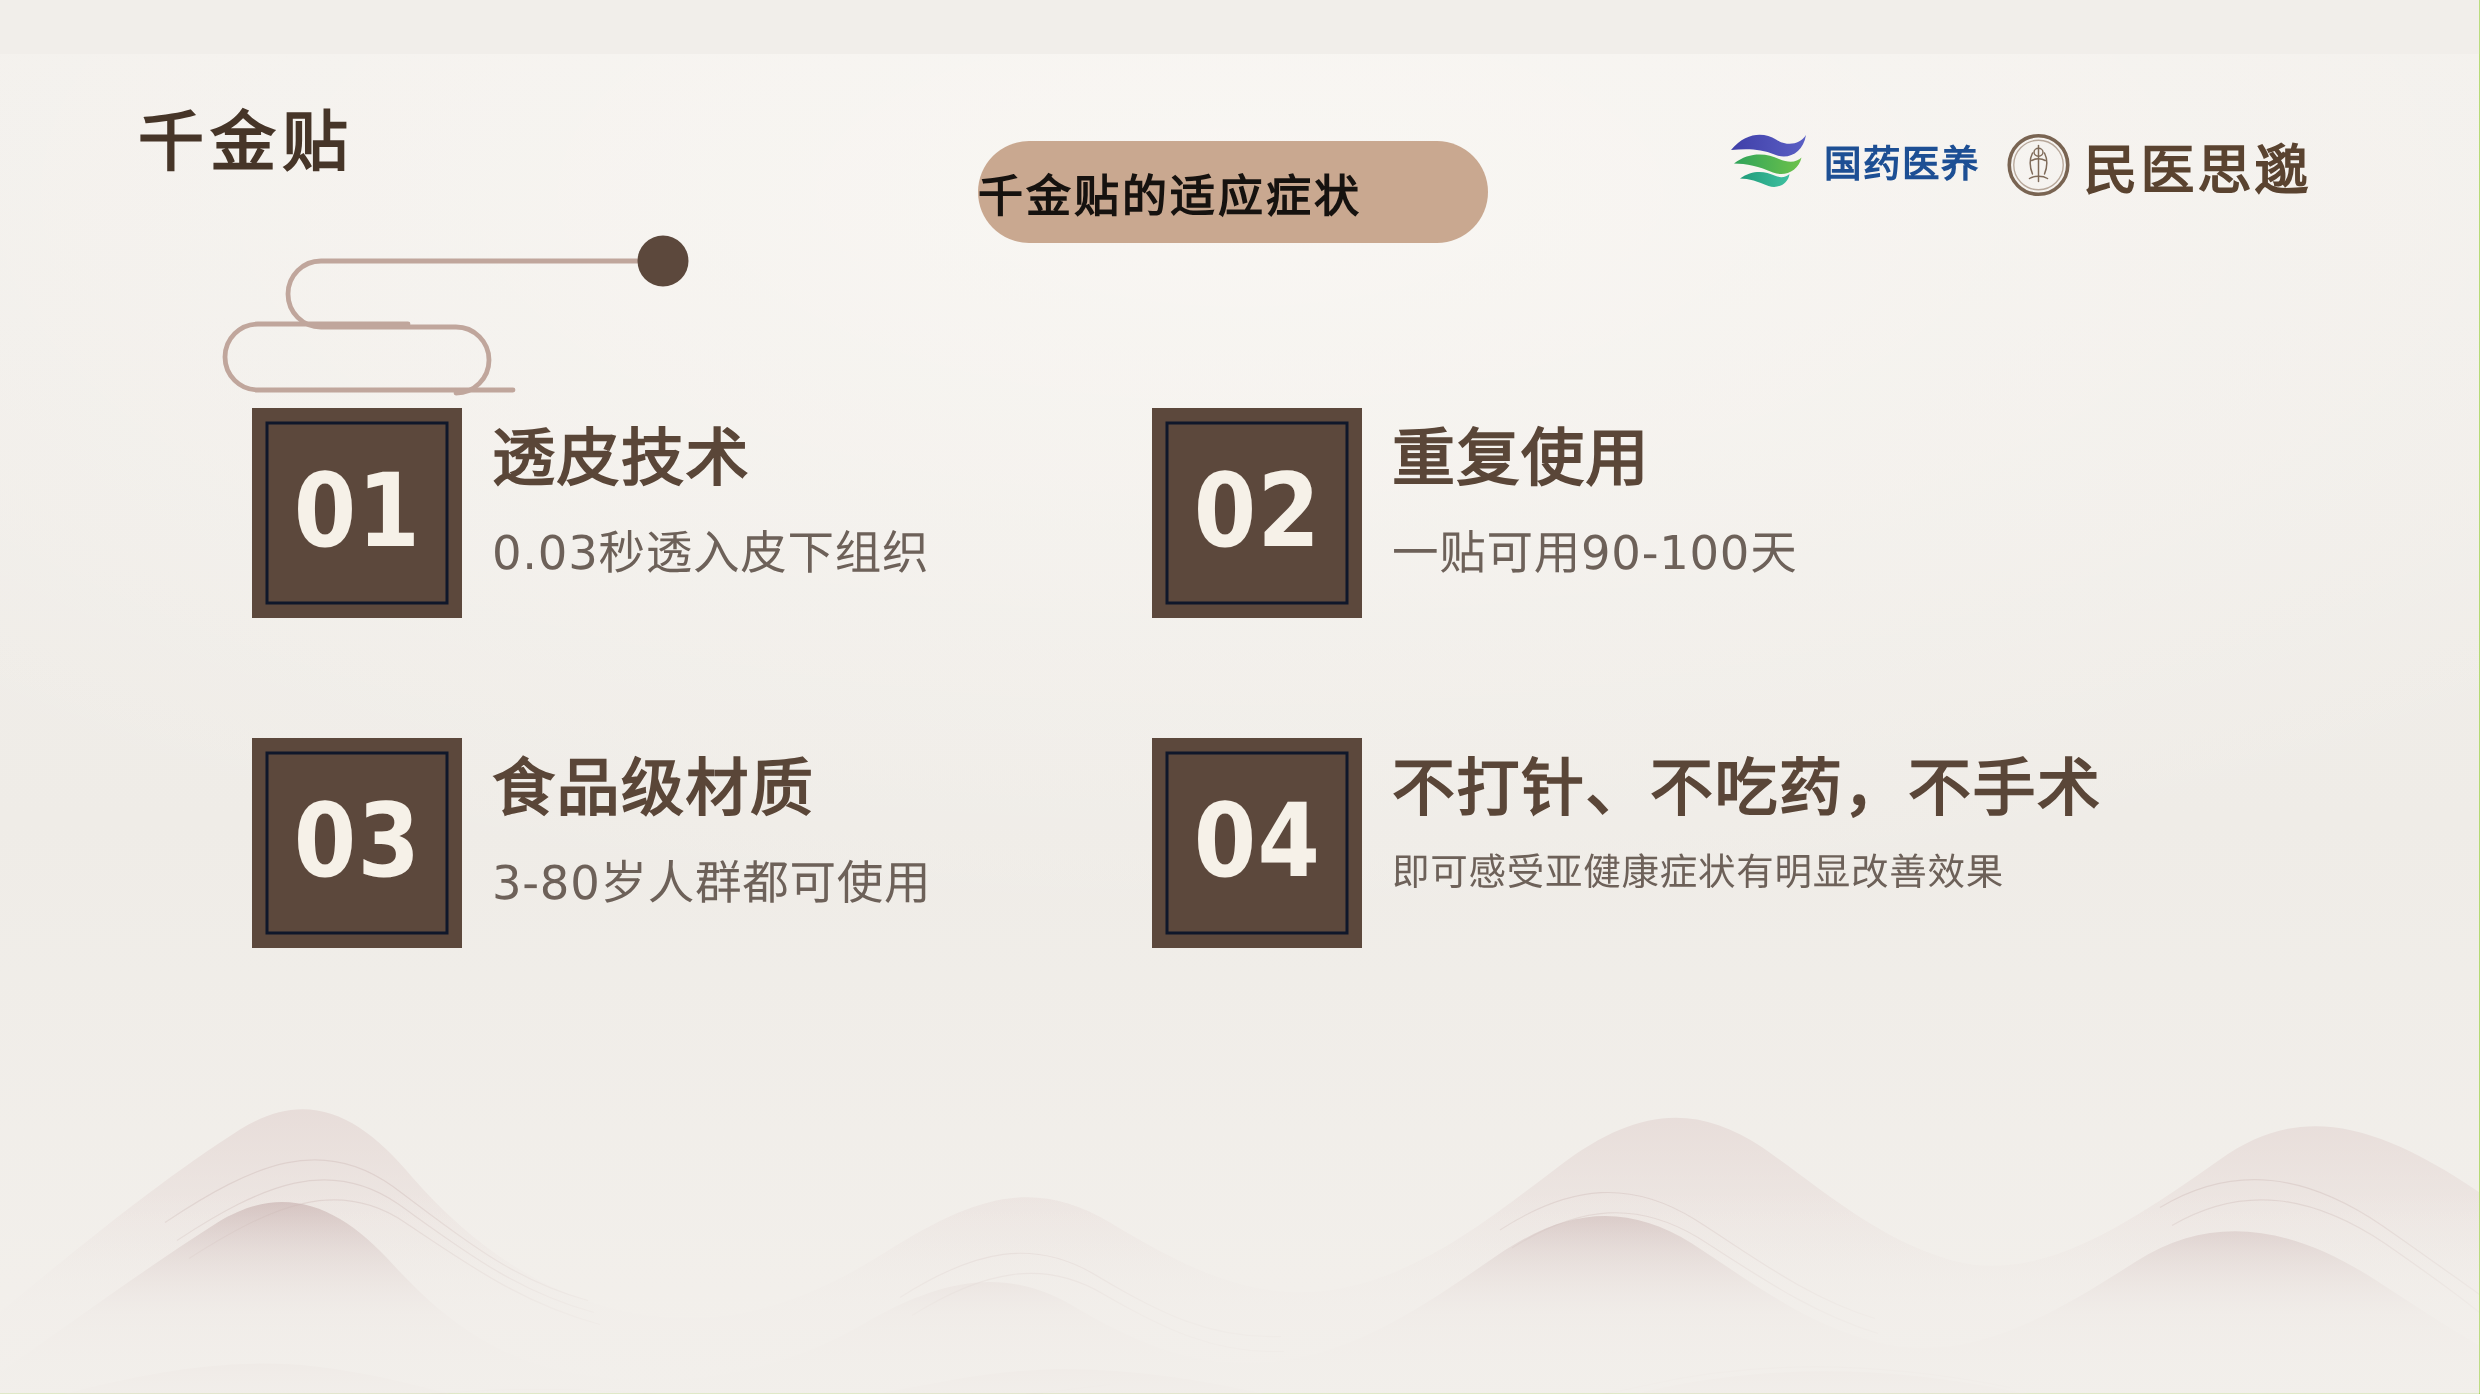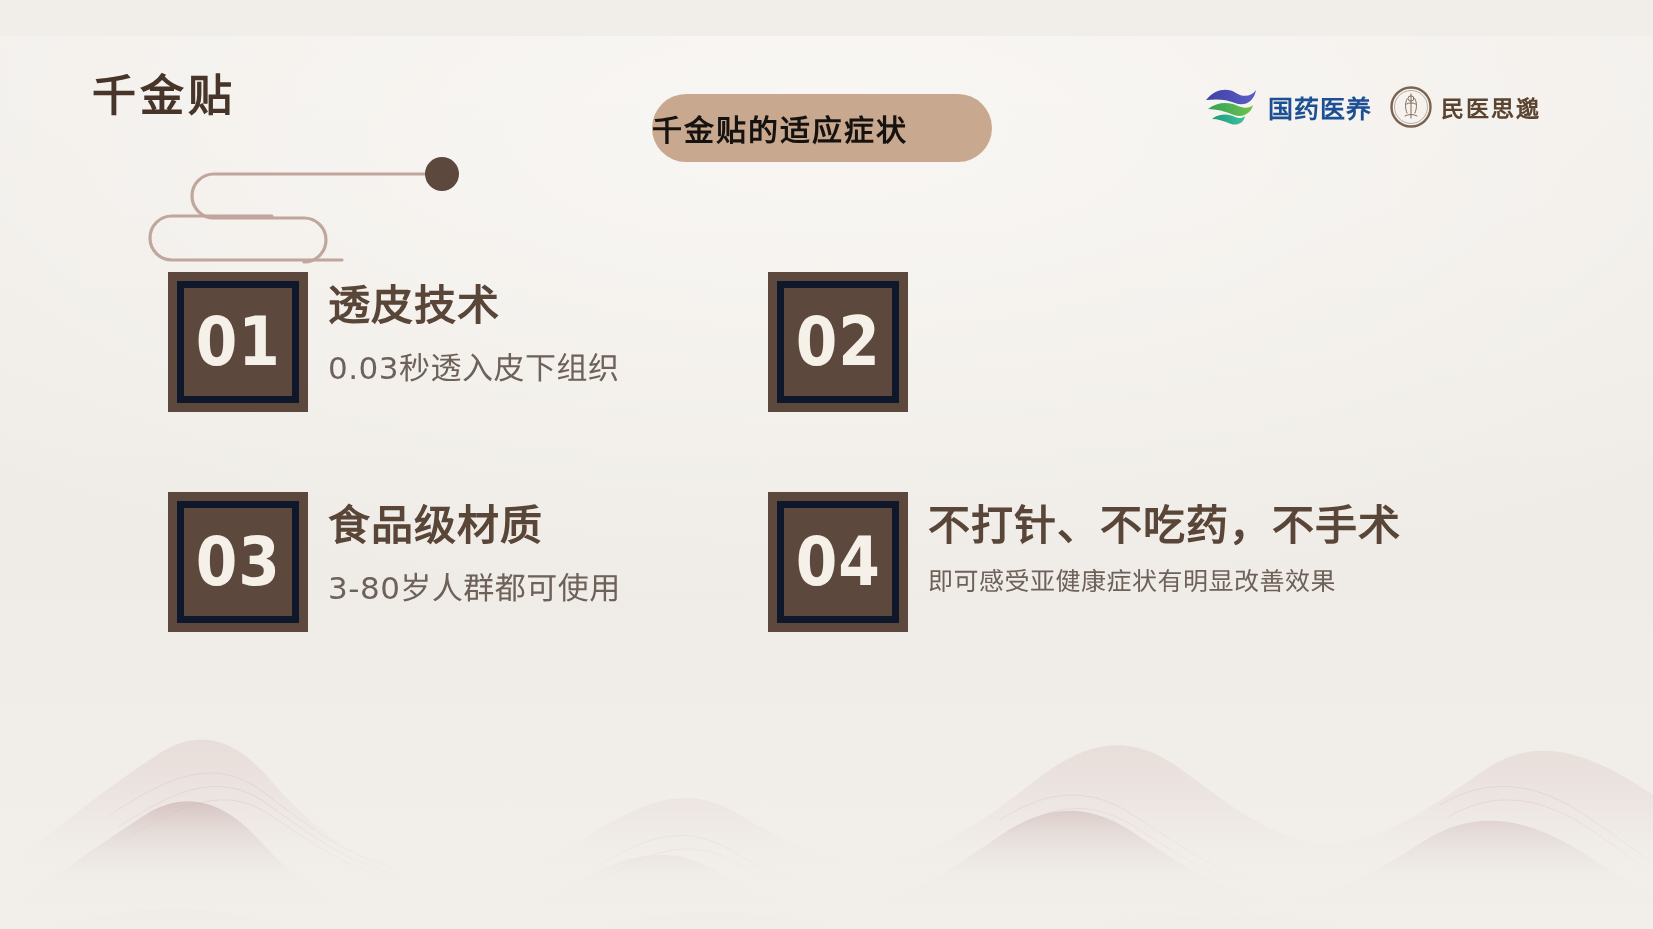--- a/index.html
+++ b/index.html
@@ -103,21 +103,21 @@
     font-size: 25px;
     letter-spacing: 1px;
     color: #1d4f94;
     white-space: nowrap;
   }
   .logo-b { display: flex; align-items: center; gap: 7px; }
   .logo-b-seal { width: 46px; height: 46px; display: block; }
   .logo-b-text {
     font-family: Liberation Serif, serif;
     font-weight: bold;
-    font-size: 23px;
+    font-size: 36px;
     letter-spacing: 2px;
     color: #5a4330;
     white-space: nowrap;
   }
 
   
   .features {
     position: absolute;
     left: 168px;
     top: 236px;
@@ -135,21 +135,21 @@
     height: 140px;
     background: #5c483c;
     display: flex;
     align-items: center;
     justify-content: center;
     padding: 9px;
   }
   .num-box-inner {
     width: 100%;
     height: 100%;
-    border: 7px solid #0f172a;
+    border: 2px solid #0f172a;
     display: flex;
     align-items: center;
     justify-content: center;
   }
   .num-text {
     font-family: "DejaVu Sans", sans-serif;
     font-weight: bold;
     font-size: 68px;
     color: #f6f1e8;
     letter-spacing: 1px;
@@ -290,20 +290,24 @@
         <div class="feature-sub">0.03秒透入皮下组织</div>
       </div>
     </div>
 
     <div class="feature">
       <div class="num-box">
         <div class="num-box-inner">
           <span class="num-text">02</span>
         </div>
       </div>
+      <div class="feature-copy">
+        <div class="feature-title">重复使用</div>
+        <div class="feature-sub">一贴可用90-100天</div>
+      </div>
     </div>
 
     <div class="feature">
       <div class="num-box">
         <div class="num-box-inner">
           <span class="num-text">03</span>
         </div>
       </div>
       <div class="feature-copy">
         <div class="feature-title">食品级材质</div>

